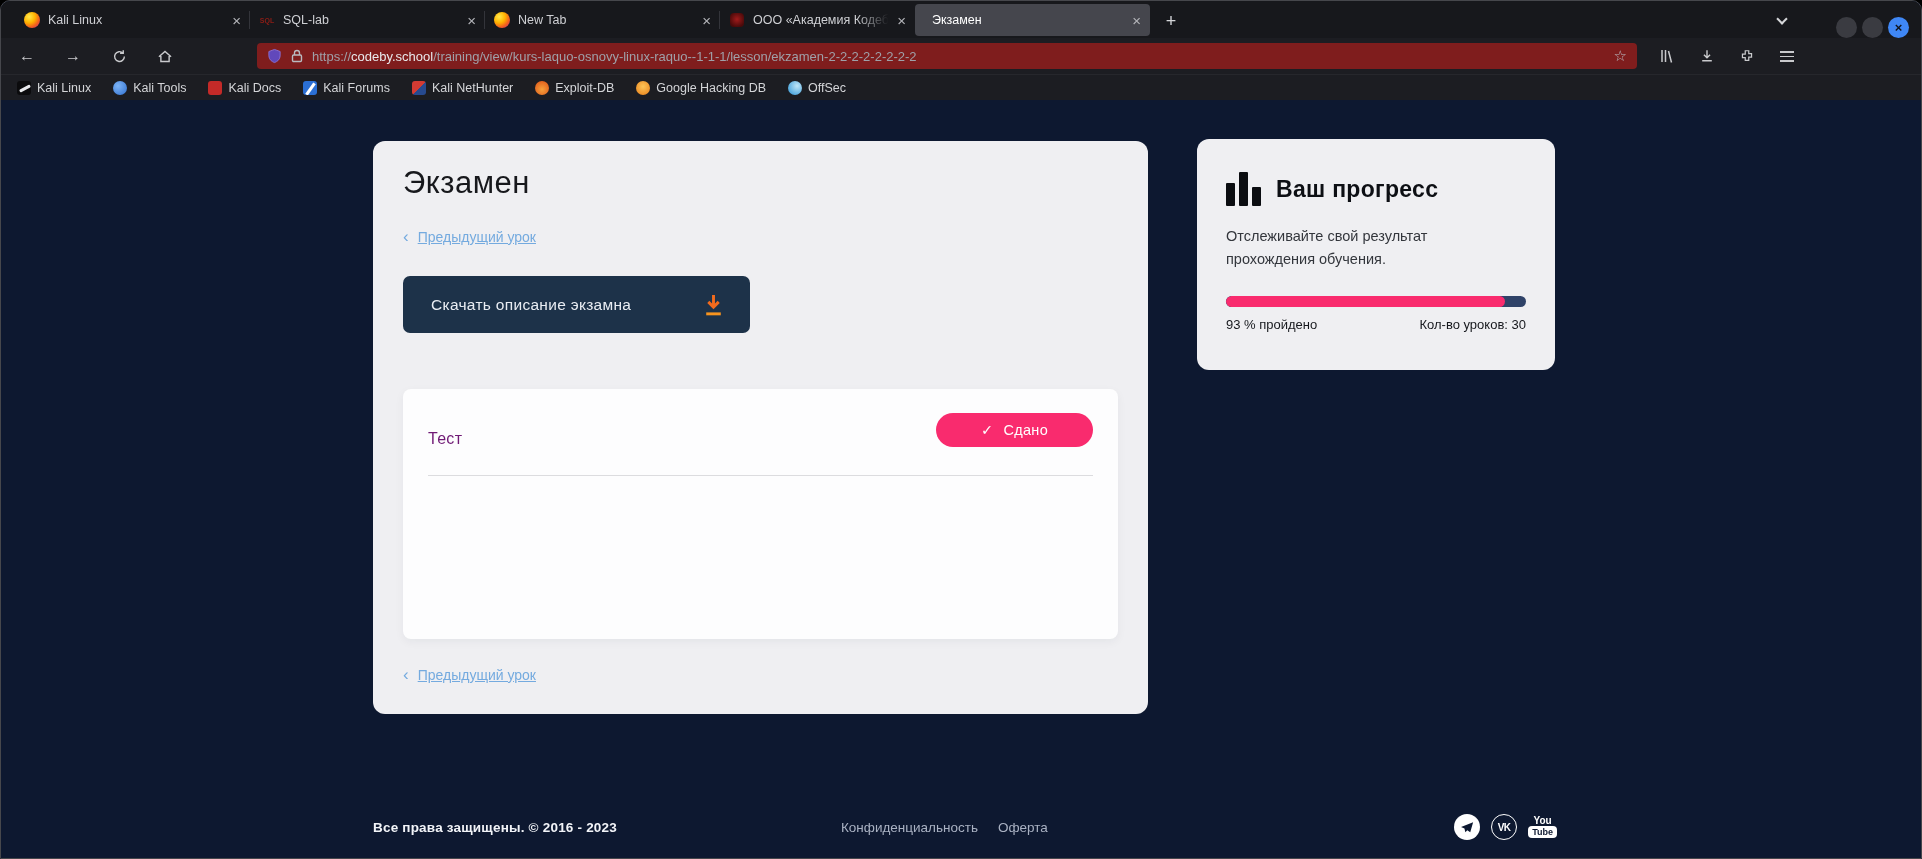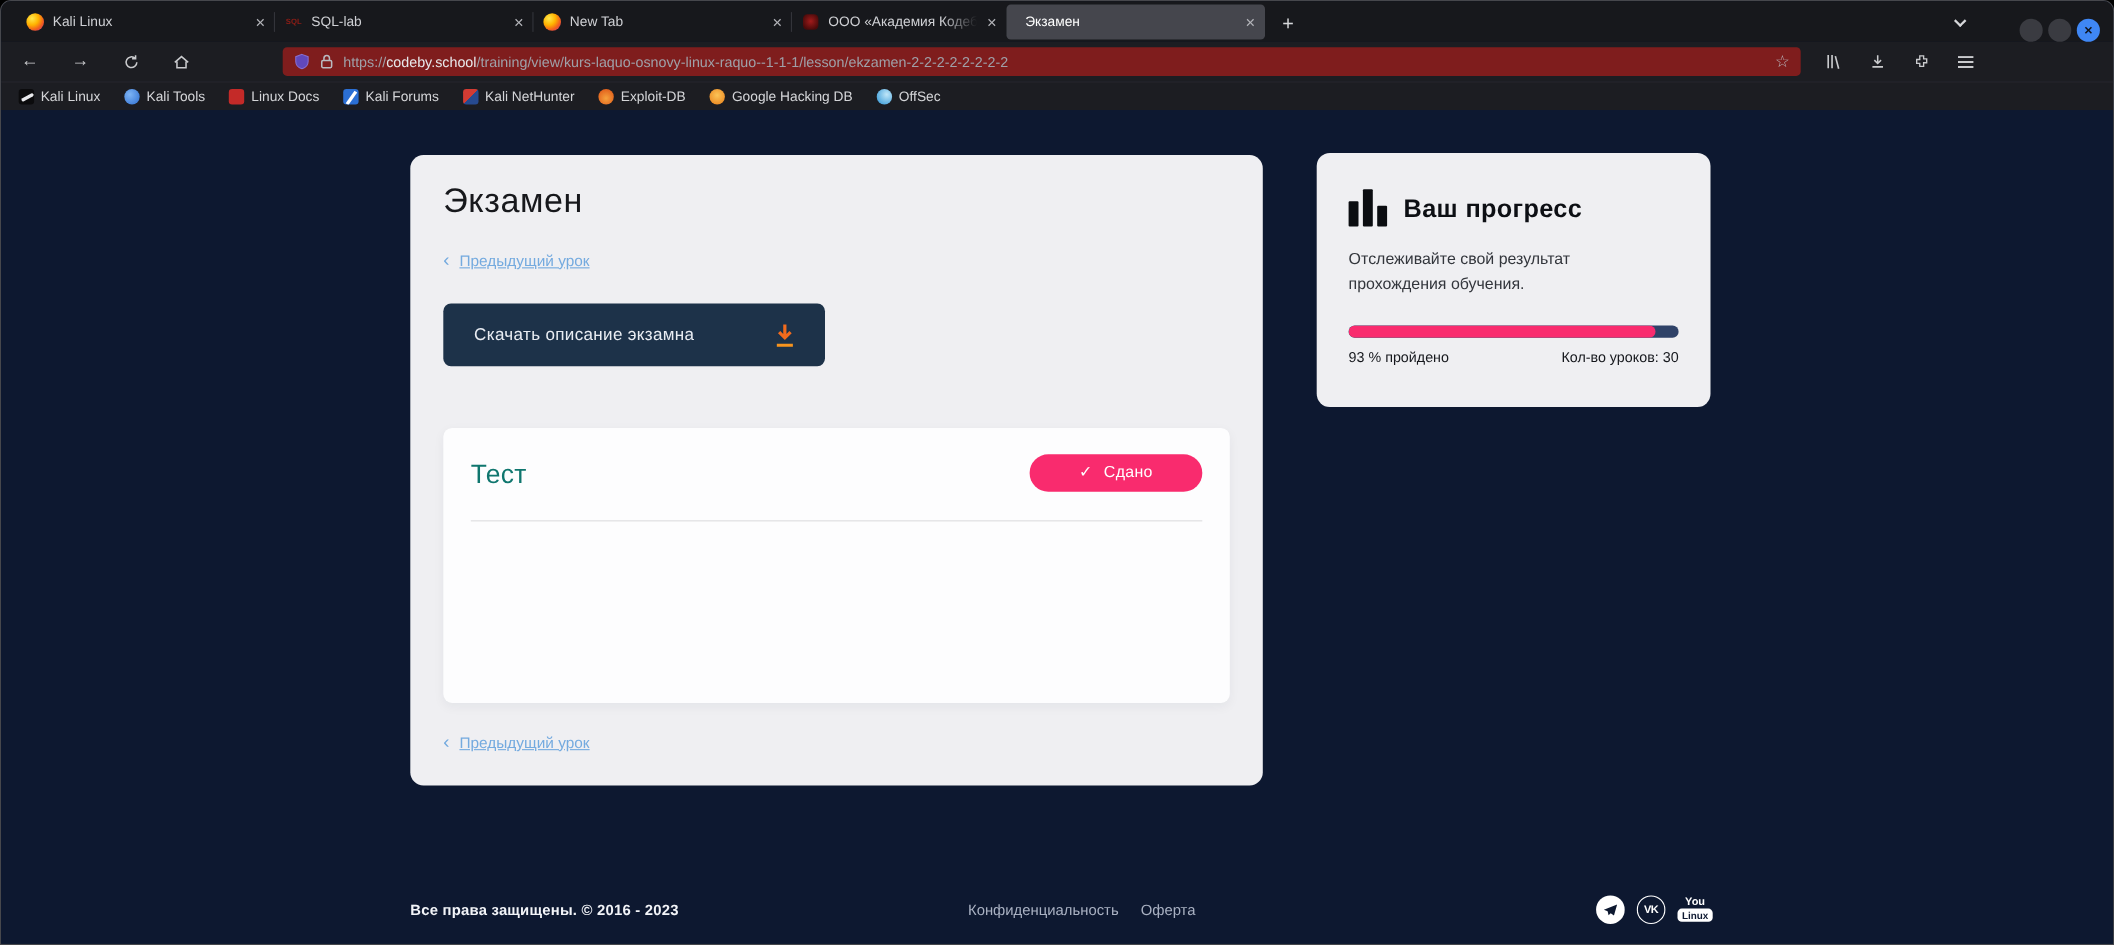--- a/index.html
+++ b/index.html
@@ -71,21 +71,21 @@
                background:#efeff2; border-radius:12px; padding:0 30px; }
   .page-title { margin-top:24px; font-size:31px; color:#17181c; font-weight:400; letter-spacing:0.5px; }
   .lesson-link { display:flex; align-items:center; gap:9px; margin-top:27px; font-size:14px; color:#74aadf; }
   .lesson-link .chev { font-size:17px; line-height:1; }
   .lesson-link a { color:#74aadf; text-decoration:underline; }
   .dl-btn { margin-top:31px; width:347px; height:57px; background:#1d3249; border-radius:7px;
             display:flex; align-items:center; justify-content:space-between; padding:0 24px 0 28px;
             color:#e9edf3; font-size:15.5px; letter-spacing:0.3px; cursor:pointer; }
   .inner-card { margin-top:56px; height:250px; background:#fdfdfe; border-radius:8px;
                 box-shadow:0 3px 10px rgba(20,30,60,0.05); position:relative; padding:0 25px; }
-  .test-title { padding-top:29px; font-size:24px; color:#0f766e; letter-spacing:0.3px; }
+  .test-title { padding-top:41px; font-size:16px; color:#701a75; letter-spacing:0.3px; }
   .badge { position:absolute; right:25px; top:24px; width:157px; height:34px; border-radius:17px;
            background:#f92b6e; color:#fff; font-size:14.5px; display:flex; align-items:center;
            justify-content:center; gap:10px; letter-spacing:0.3px; }
   .divider { margin-top:27px; border:none; border-top:1px solid #dcdcdf; }
   .results { margin-top:17px; font-size:16px; color:#2b2d33; letter-spacing:0.2px; }
   .results div { line-height:31px; }
 
   
   .progress-card { position:absolute; left:1196px; top:39px; width:358px; height:231px;
                    background:#efeff2; border-radius:12px; padding:0 29px; }
@@ -95,21 +95,21 @@
   .chart-icon i:nth-child(1){ height:23px; } .chart-icon i:nth-child(2){ height:34px; } .chart-icon i:nth-child(3){ height:19px; }
   .pc-title { font-size:23px; font-weight:bold; color:#0d0f14; letter-spacing:0.3px; }
   .pc-desc { margin-top:19px; width:245px; font-size:14.5px; line-height:23px; color:#33363c; }
   .pbar { margin-top:25px; height:11px; border-radius:6px; background:#2f4268; position:relative; overflow:hidden; }
   .pbar-fill { position:absolute; left:0; top:0; bottom:0; border-radius:6px; background:#f92b6e; }
   .pc-labels { display:flex; justify-content:space-between; margin-top:10px; font-size:13px; color:#16181d; }
 
   
   .footer { position:absolute; left:372px; top:713px; width:1184px; height:28px; display:flex; align-items:center; }
   .copyright { font-size:13.5px; color:#f2f4f8; font-weight:bold; letter-spacing:0.2px; }
-  .foot-links { position:absolute; left:507px; display:flex; gap:20px; }
+  .foot-links { position:absolute; left:468px; display:flex; gap:20px; }
   .foot-links a { font-size:13.5px; color:#a9b1c2; text-decoration:none; }
   .socials { margin-left:auto; display:flex; align-items:center; gap:11px; }
   .soc-tg { width:26px; height:26px; border-radius:50%; background:#fff; display:flex; align-items:center; justify-content:center; }
   .soc-vk { width:26px; height:26px; border-radius:50%; border:1.5px solid #fff; color:#fff;
             font-size:10px; font-weight:bold; display:flex; align-items:center; justify-content:center; letter-spacing:-0.5px; }
   .soc-yt { display:flex; flex-direction:column; align-items:center; gap:1px; }
   .soc-yt .yt-top { color:#fff; font-size:10px; font-weight:bold; line-height:9px; }
   .soc-yt .yt-bottom { background:#fff; color:#0d1830; font-size:9px; font-weight:bold;
                        border-radius:4px; padding:1px 4px; line-height:10px; }
   svg { display:block; }
@@ -212,21 +212,21 @@
     <div class="bm">
         <span class="bmicon bm-kali"></span>
         <span>Kali Linux</span>
       </div>
     <div class="bm">
         <span class="bmicon bm-tools"></span>
         <span>Kali Tools</span>
       </div>
     <div class="bm">
         <span class="bmicon bm-docs"></span>
-        <span>Linux Docs</span>
+        <span>Kali Docs</span>
       </div>
     <div class="bm">
         <span class="bmicon bm-forums"></span>
         <span>Kali Forums</span>
       </div>
     <div class="bm">
         <span class="bmicon bm-nh"></span>
         <span>Kali NetHunter</span>
       </div>
     <div class="bm">
@@ -305,19 +305,19 @@
       </div>
       <div class="socials">
         <div class="soc-tg">
           <svg width="14" height="13" viewBox="0 0 16 14">
               <path d="M15 1 1.2 6.4l3.9 1.7 1 4.2 2.2-2.3 3.4 2.5z" fill="#0d1830"></path>
             </svg>
         </div>
         <div class="soc-vk">VK</div>
         <div class="soc-yt">
           <span class="yt-top">You</span>
-          <span class="yt-bottom">Linux</span>
+          <span class="yt-bottom">Tube</span>
         </div>
       </div>
     </div>
 
   </div>
 </div>
 
 </body></html>

